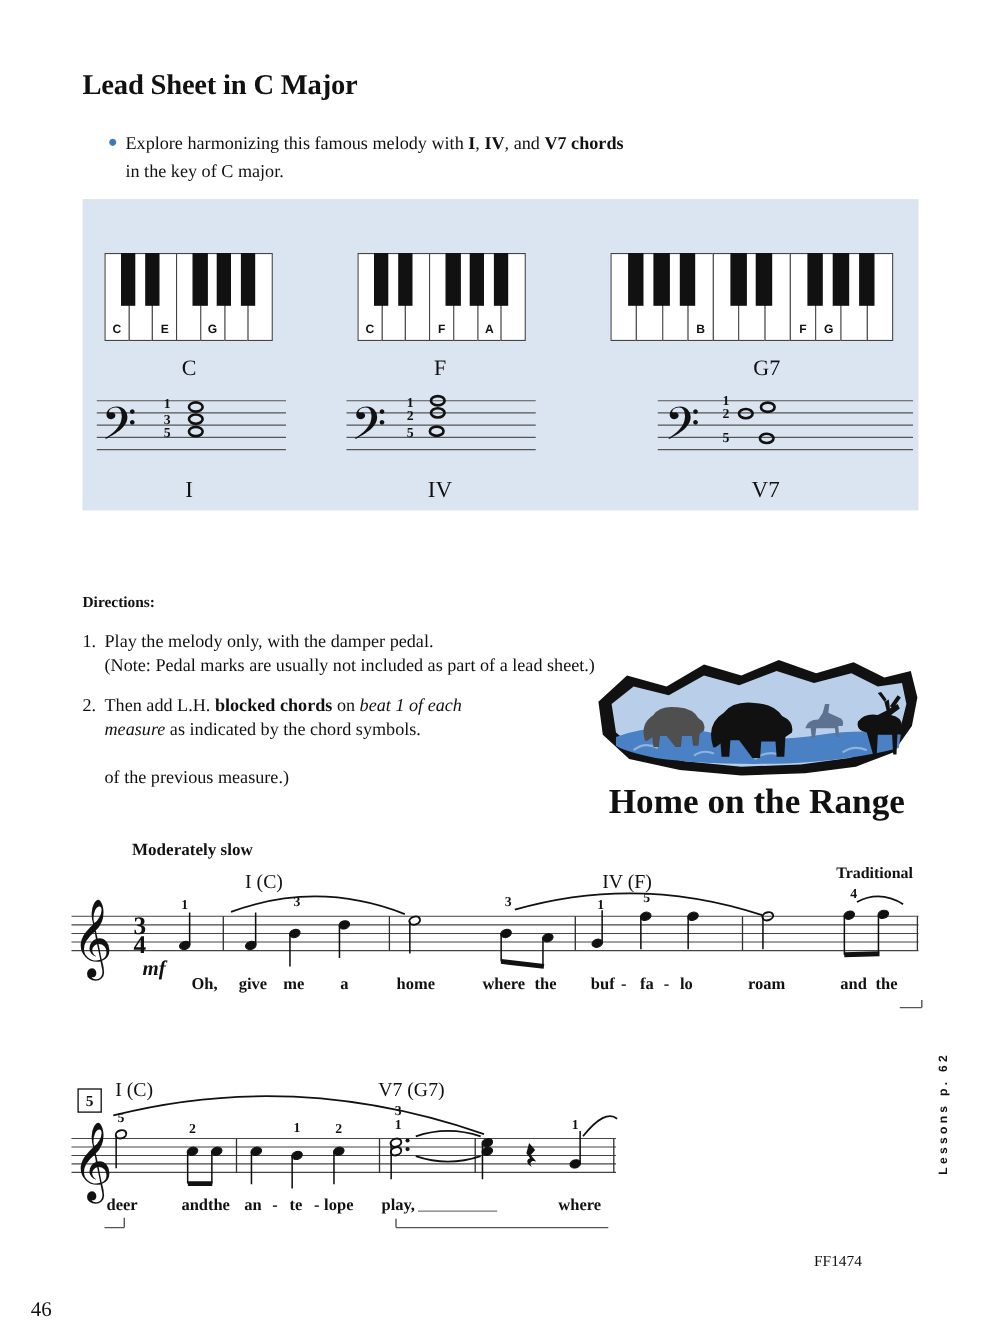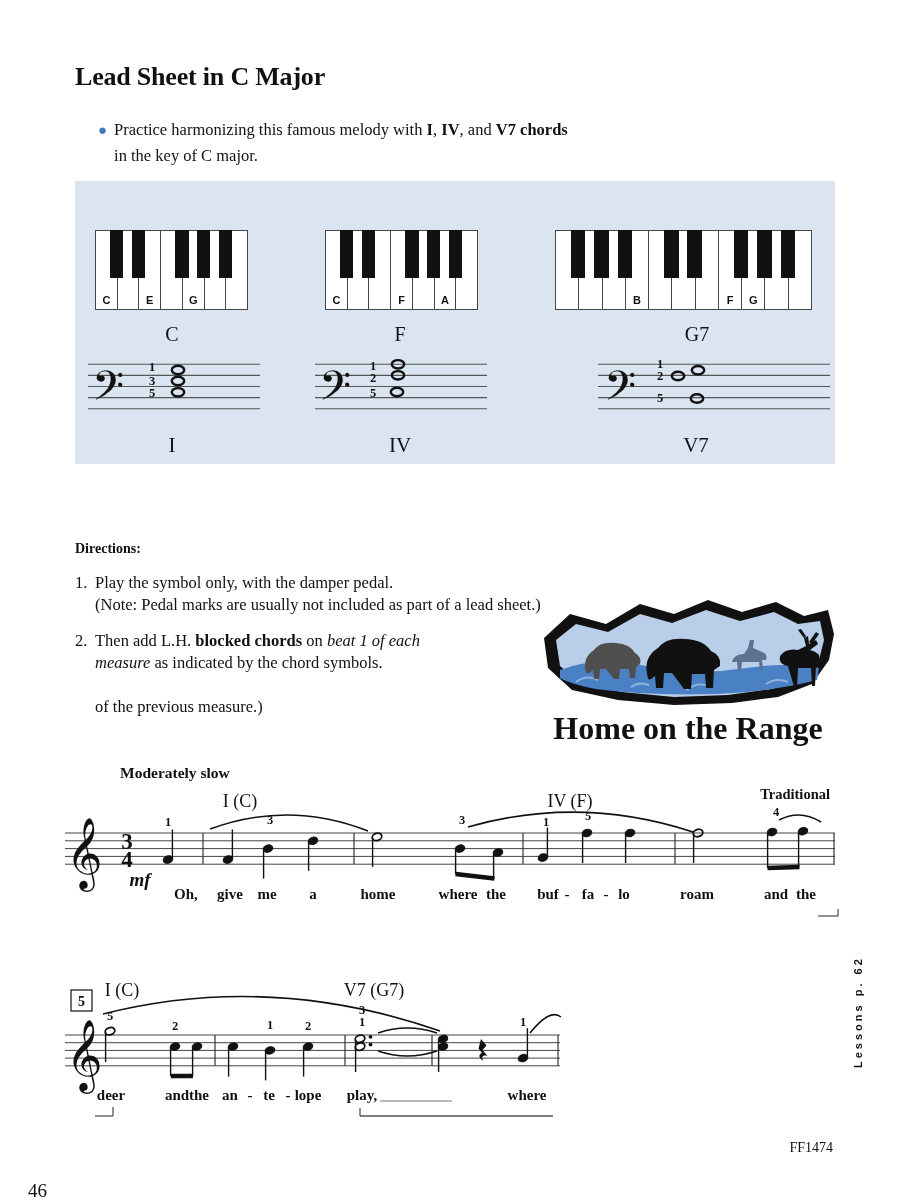--- a/index.html
+++ b/index.html
@@ -21,21 +21,21 @@
   #directions h3{margin:0 0 12px 0;font-size:14px;}
   .dir-item{display:flex;margin-bottom:14px;}
   .dir-num{width:20px;flex:none;}
   #illustration{left:536px;top:594px;}
   #song-title{left:538px;top:710px;width:300px;text-align:center;font-size:32px;font-weight:bold;}
   #tempo{left:120px;top:764px;font-size:15.5px;font-weight:bold;}
   #credit{left:700px;top:762px;width:130px;text-align:right;font-size:14.5px;font-weight:bold;margin-top:24px;}
   #sidebar-note{left:852px;top:1068px;transform:rotate(-90deg);transform-origin:0 0;
      font-family:"Liberation Sans",sans-serif;font-size:11px;font-weight:600;letter-spacing:3px;white-space:nowrap;}
   #page-num{left:28px;top:1180px;font-size:19px;}
-  #pub-code{left:740px;top:1140px;width:93px;text-align:right;font-size:14px;}
+  #pub-code{left:740px;top:1140px;width:93px;text-align:left;font-size:14px;}
   svg text{fill:#111;}
   .t-f{font:bold 12.5px "Liberation Serif",serif;}
   .t-cs{font:18px "Liberation Serif",serif;}
   .t-dyn{font:italic bold 19px "Liberation Serif",serif;}
   .t-lyr{font:bold 15px "Liberation Serif",serif;}
   .t-mnum{font:bold 14px "Liberation Serif",serif;}
   .t-clef{font:62px "DejaVu Sans",sans-serif;}
   .t-bclef{font:50px "DejaVu Sans",sans-serif;}
   .t-time{font:bold 23px "Liberation Serif",serif;}
   .t-cname{font:20px "Liberation Serif",serif;}
@@ -43,21 +43,21 @@
   b{font-weight:bold;} i{font-style:italic;}
 </style>
 </head>
 <body>
 
 <div id="page">
 
   <div class="abs" id="title">Lead Sheet in C Major</div>
 
   <div class="abs" id="bullet-wrap">
-    <span id="bullet-dot">●</span><span id="bullet-text"><span>Practice harmonizing this famous melody with </span><b>I</b><span>, </span><b>IV</b><span>, and </span><b>V7 chords</b><br><span>in the key of C major.</span></span>
+    <span id="bullet-dot">●</span><span id="bullet-text"><span>Explore harmonizing this famous melody with </span><b>I</b><span>, </span><b>IV</b><span>, and </span><b>V7 chords</b><br><span>in the key of C major.</span></span>
   </div>
 
   <div class="abs" id="panel"></div>
   <div id="keyboards"></div>
   <svg class="abs" id="panel-staves" style="left:75px;top:320px;" width="760" height="145" viewBox="0 0 760 145">
       <line x1="13" y1="44.30000000000001" x2="185" y2="44.30000000000001" stroke="#555" stroke-width="1.1"></line>
       <line x1="13" y1="55.400000000000034" x2="185" y2="55.400000000000034" stroke="#555" stroke-width="1.1"></line>
       <line x1="13" y1="66.5" x2="185" y2="66.5" stroke="#555" stroke-width="1.1"></line>
       <line x1="13" y1="77.60000000000002" x2="185" y2="77.60000000000002" stroke="#555" stroke-width="1.1"></line>
       <line x1="13" y1="88.69999999999999" x2="185" y2="88.69999999999999" stroke="#555" stroke-width="1.1"></line>
@@ -97,21 +97,21 @@
       <text x="622" y="21" class="t-cname" text-anchor="middle">G7</text>
       <text x="97" y="132" class="t-rn" text-anchor="middle">I</text>
       <text x="325" y="132" class="t-rn" text-anchor="middle">IV</text>
       <text x="621" y="132" class="t-rn" text-anchor="middle">V7</text>
     </svg>
 
   <div class="abs" id="directions">
     <h3>Directions:</h3>
     <div class="dir-item">
       <span class="dir-num">1.</span>
-      <span><span>Play the symbol only, with the damper pedal.</span><br><span>(Note: Pedal marks are usually not included as part of a lead sheet.)</span></span>
+      <span><span>Play the melody only, with the damper pedal.</span><br><span>(Note: Pedal marks are usually not included as part of a lead sheet.)</span></span>
     </div>
     <div class="dir-item">
       <span class="dir-num">2.</span>
       <span><span>Then add L.H. </span><b>blocked chords</b><span> on </span><i>beat 1 of each</i><br><i>measure</i><span> as indicated by the chord symbols.</span><br><br><span>of the previous measure.)</span></span>
     </div>
   </div>
 
   <svg class="abs" id="illustration" width="300" height="114" viewBox="0 0 300 114">
     <path fill="#111" d="M8,44 L34,20 L70,30 L104,10 L138,20 L172,6 L206,18 L240,8 L268,22 L292,16 L298,40 L293,66 L276,90 L242,103 L196,109 L138,111 L82,106 L36,96 L12,74 Z"></path>
     <path fill="var(--sky)" d="M20,46 L40,30 L72,38 L104,20 L136,29 L170,16 L204,27 L238,18 L262,30 L284,27 L288,46 L283,66 L268,84 L236,95 L192,101 L138,103 L86,98 L44,89 L24,72 Z"></path>

